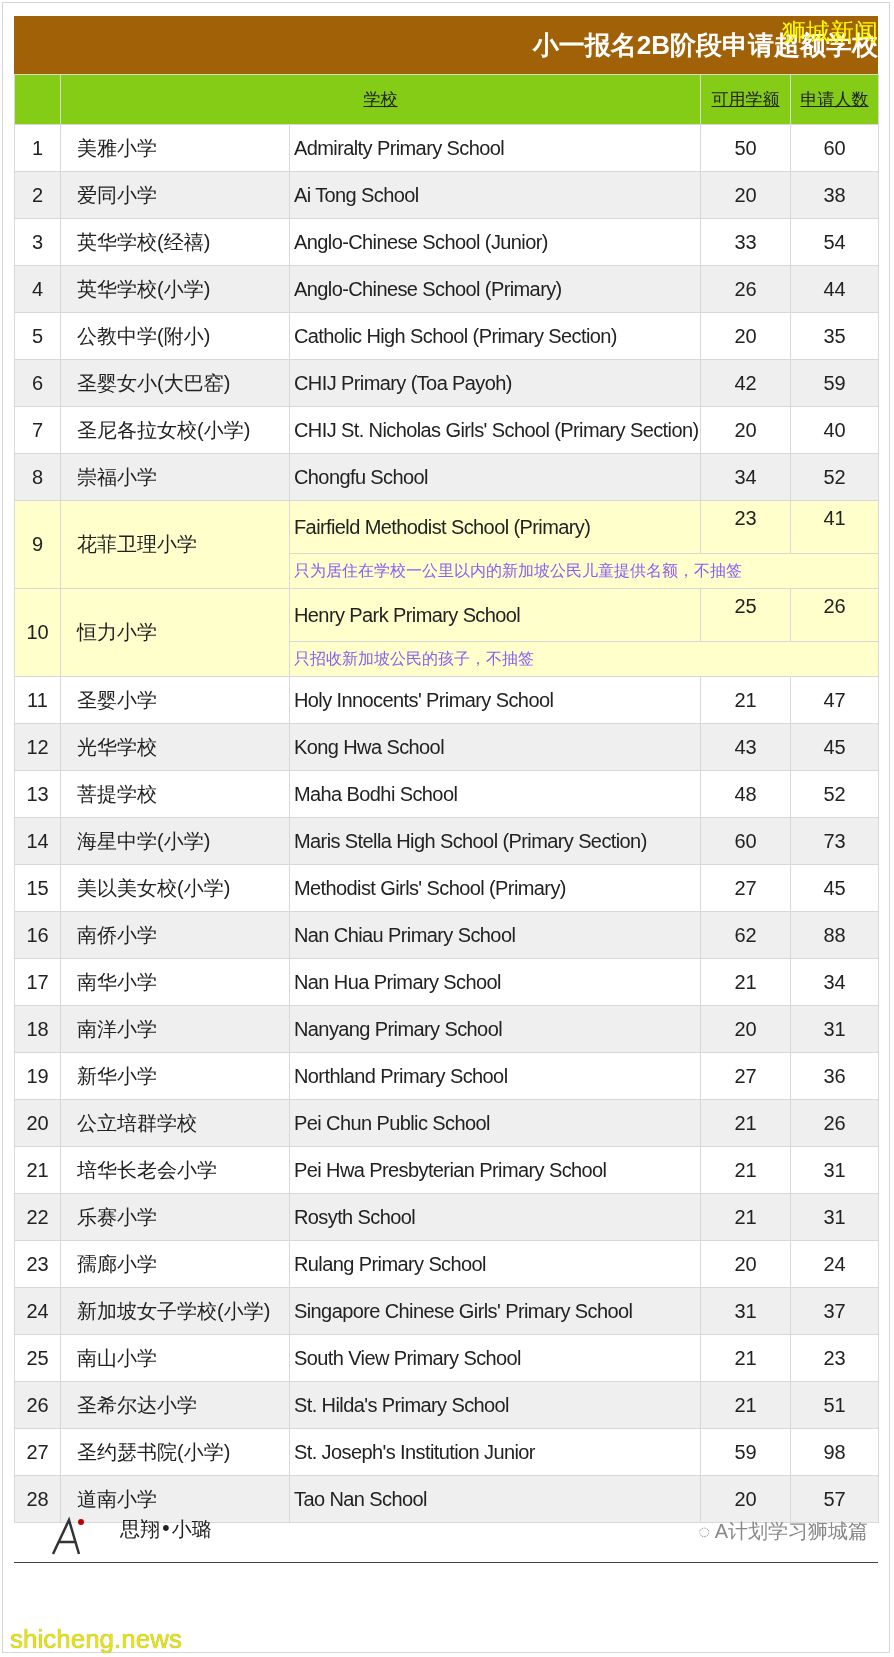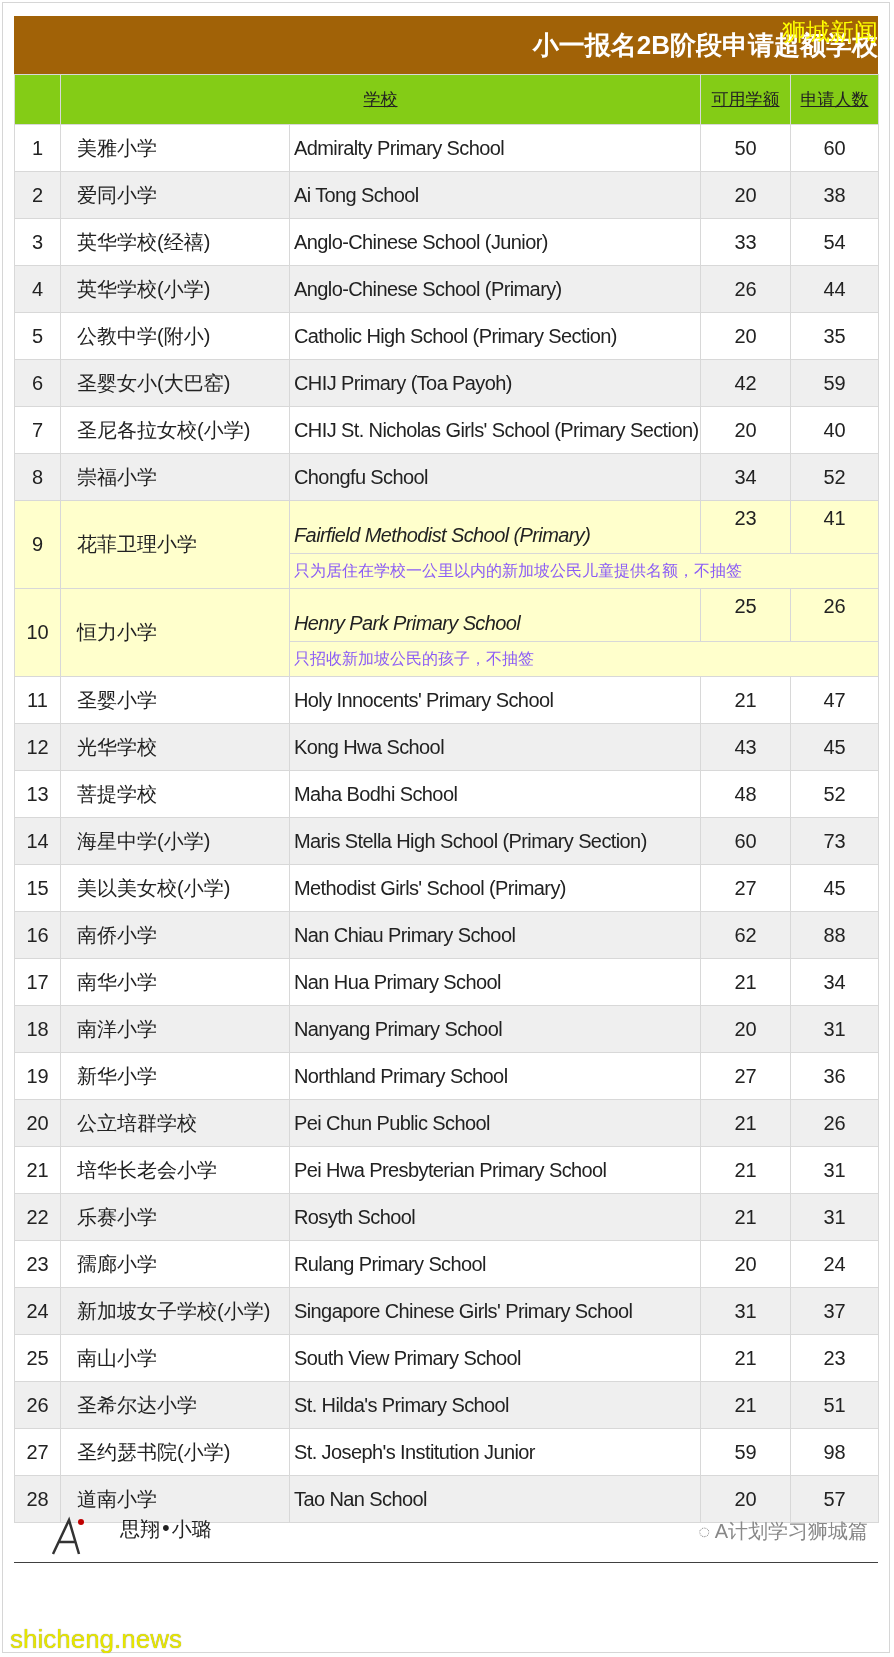--- a/index.html
+++ b/index.html
@@ -12,21 +12,21 @@
   td,th{border:1px solid #d8d8d8;padding:0;font-weight:normal;color:#222;}
   th{background:#84cc16;height:49px;font-size:17px;text-decoration:underline;}
   td{height:46px;font-size:20px;}
   .num{text-align:center;}
   .cn{padding-left:16px;white-space:nowrap;}
   .en{padding-left:4px;white-space:nowrap;font-family:"Liberation Sans Narrow","Liberation Sans",sans-serif;letter-spacing:-0.6px;}
   .val{text-align:center;}
   tr.odd td{background:#ffffff;}
   tr.even td{background:#efefef;}
   tr.hl td{background:#ffffcc;}
-  .sub-en{height:36px;vertical-align:bottom;padding-bottom:6px;font-style:italic;}
+  .sub-en{height:36px;vertical-align:bottom;padding-bottom:14px;}
   .note{color:#8b5cf6;font-size:16px;font-family:Liberation Sans, sans-serif;height:34px;padding-left:4px;white-space:nowrap;margin-top:14px;}
   .hl .val{vertical-align:top;padding-top:6px;}
   .footer{position:absolute;left:14px;top:1498px;width:864px;height:64px;border-bottom:1px solid #404040;}
   .logo{position:absolute;left:35px;top:18px;width:44px;height:40px;}
   .logo-text{position:absolute;left:106px;top:18px;font-size:20px;font-family:"DejaVu Serif",serif;color:#222;}
   .wechat{position:absolute;right:10px;top:20px;color:#888;font-size:20px;margin-left:24px;}
   .watermark{position:absolute;left:10px;top:1624px;color:#e6e600;font-size:26px;text-shadow:0 0 1px #777;}
 </style>
 </head>
 <body>

